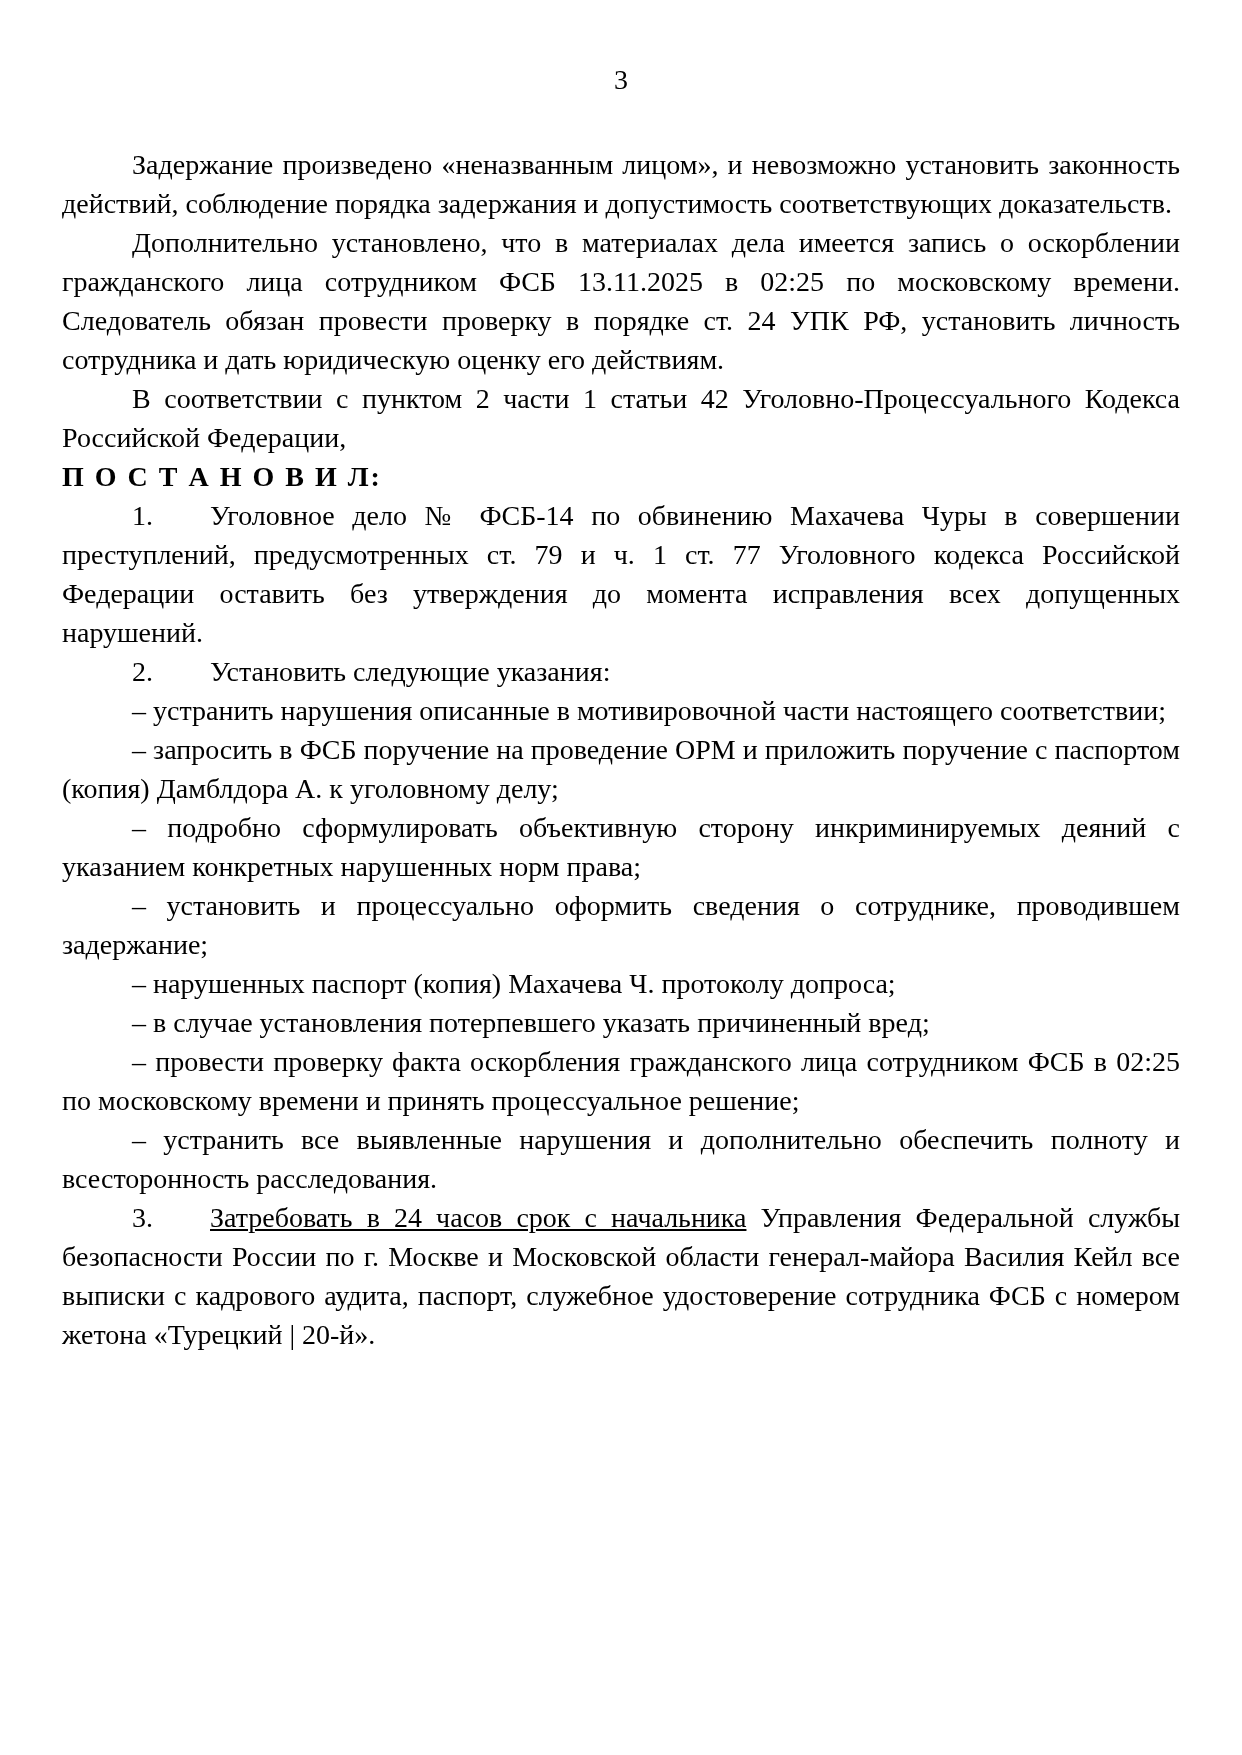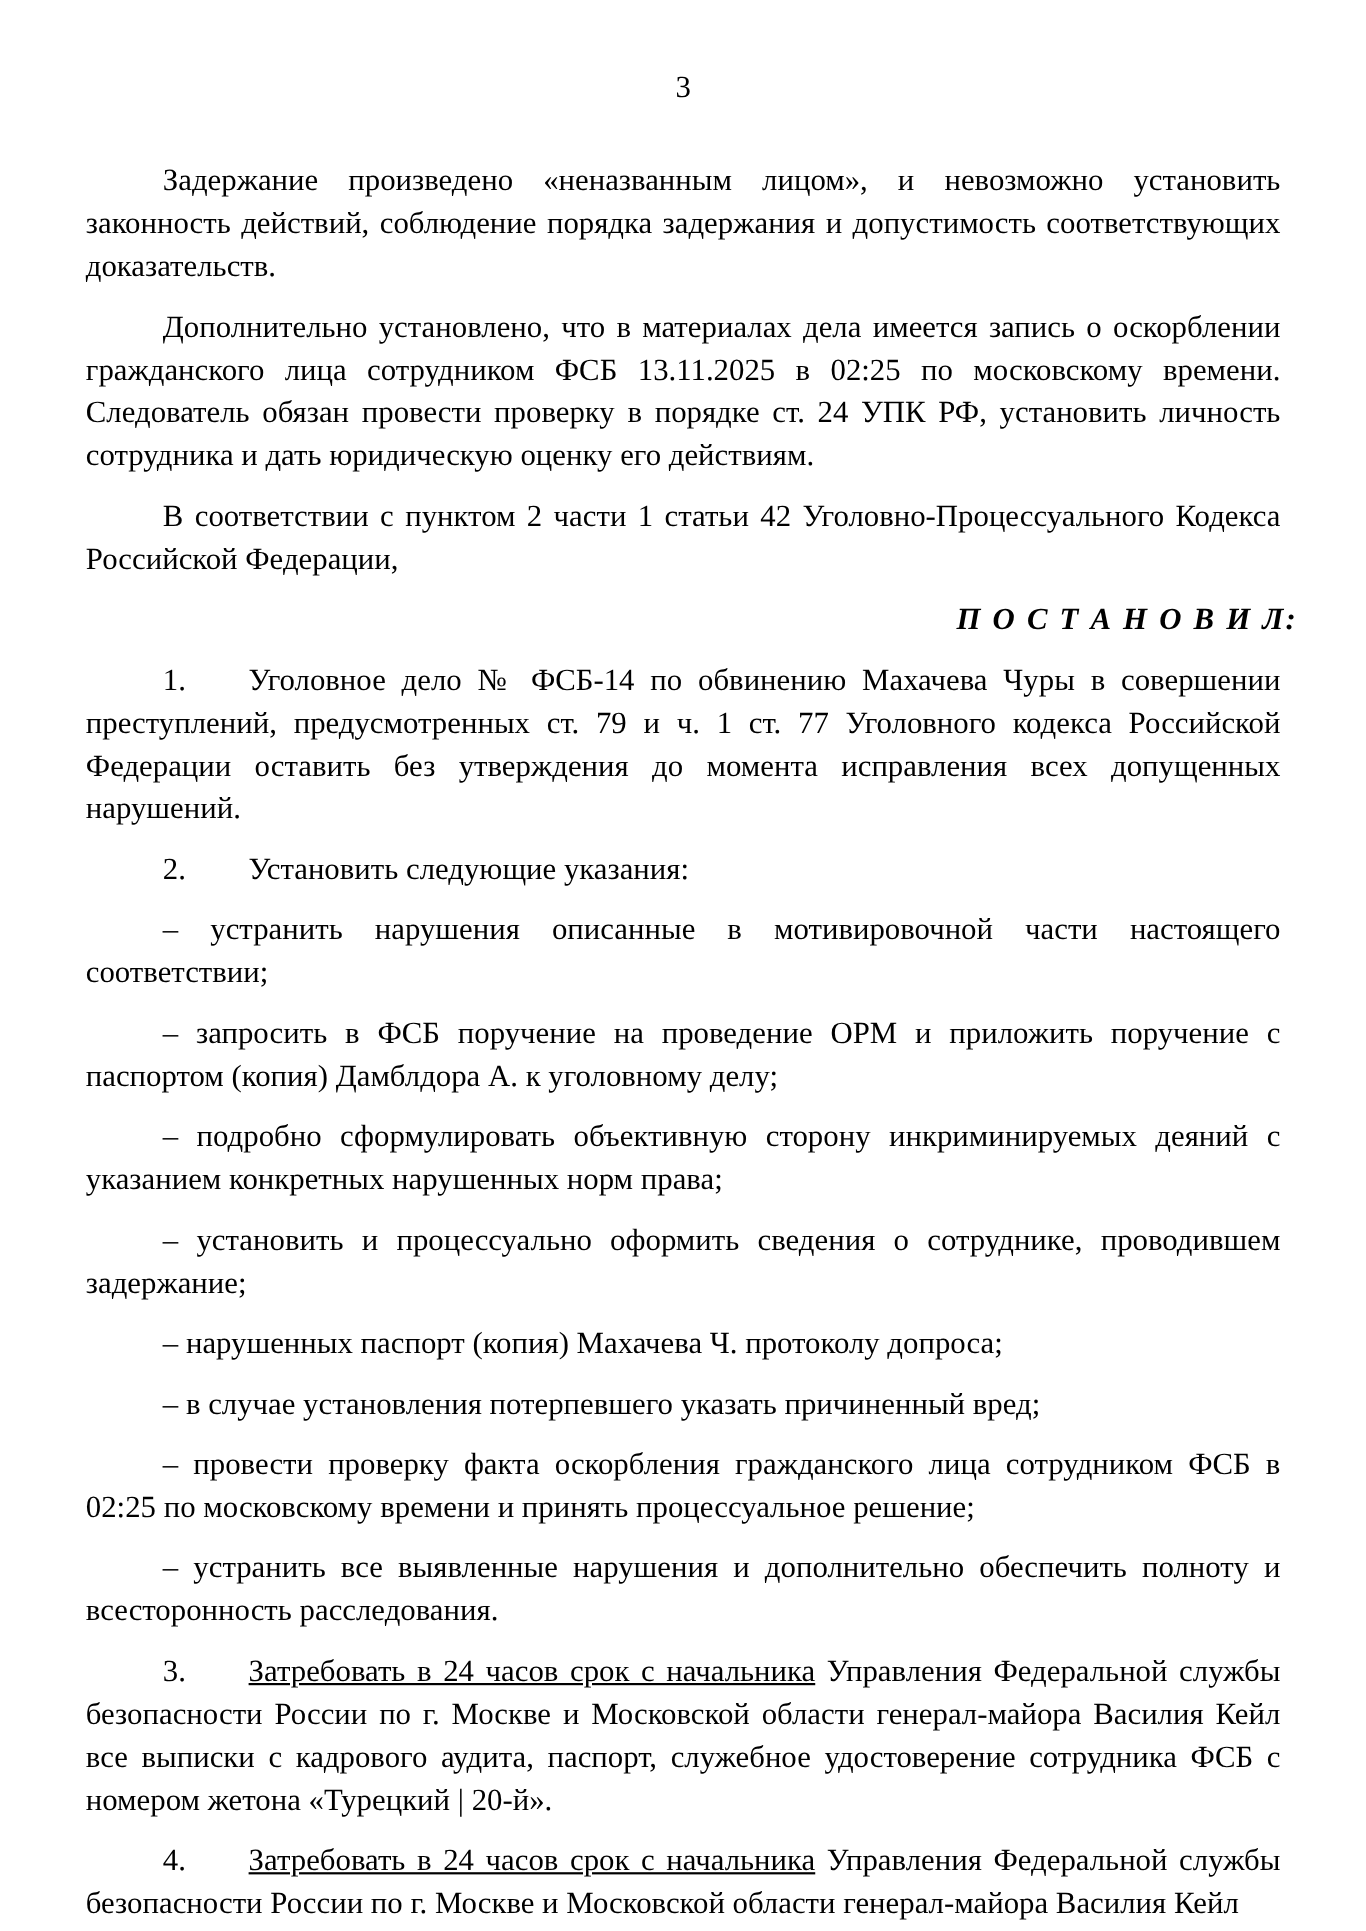--- a/index.html
+++ b/index.html
@@ -18,36 +18,35 @@
     line-height: 39px;
     box-sizing: border-box;
     padding: 60px 62px 0 62px;
     overflow: hidden;
   }
   .page-num {
     text-align: center;
     margin: 0 0 46px 0;
   }
   .para {
-    margin: 16px;
+    margin: 0;
     text-align: justify;
     text-indent: 70px;
   }
   .num {
     display: inline-block;
     width: 78px;
     text-indent: 0;
   }
   .heading {
     margin: 0;
-    text-align: right;
+    text-align: left;
     text-indent: 0;
     font-weight: bold;
     letter-spacing: 2px;
-    font-style: italic;
   }
   .ul {
     text-decoration: underline;
   }
 </style>
 </head>
 <body>
 
 <div class="page">
 
@@ -69,15 +68,14 @@
   <p class="para">– запросить в ФСБ поручение на проведение ОРМ и приложить поручение с паспортом (копия) Дамблдора А. к уголовному делу;</p>
   <p class="para">– подробно сформулировать объективную сторону инкриминируемых деяний с указанием конкретных нарушенных норм права;</p>
   <p class="para">– установить и процессуально оформить сведения о сотруднике, проводившем задержание;</p>
   <p class="para">– нарушенных паспорт (копия) Махачева Ч. протоколу допроса;</p>
   <p class="para">– в случае установления потерпевшего указать причиненный вред;</p>
   <p class="para">– провести проверку факта оскорбления гражданского лица сотрудником ФСБ в 02:25 по московскому времени и принять процессуальное решение;</p>
   <p class="para">– устранить все выявленные нарушения и дополнительно обеспечить полноту и всесторонность расследования.</p>
 
   <p class="para"><span class="num">3.</span><span class="ul">Затребовать в 24 часов срок с начальника</span><span> Управления Федеральной службы безопасности России по г. Москве и Московской области генерал-майора Василия Кейл все выписки с кадрового аудита, паспорт, служебное удостоверение сотрудника ФСБ с номером жетона «Турецкий | 20-й».</span></p>
 
-  <p class="para"><span class="num">4.</span><span class="ul">Затребовать в 24 часов срок с начальника</span><span> Управления Федеральной службы безопасности России по г. Москве и Московской области генерал-майора Василия Кейл</span></p>
 
 </div>
 
 </body></html>

